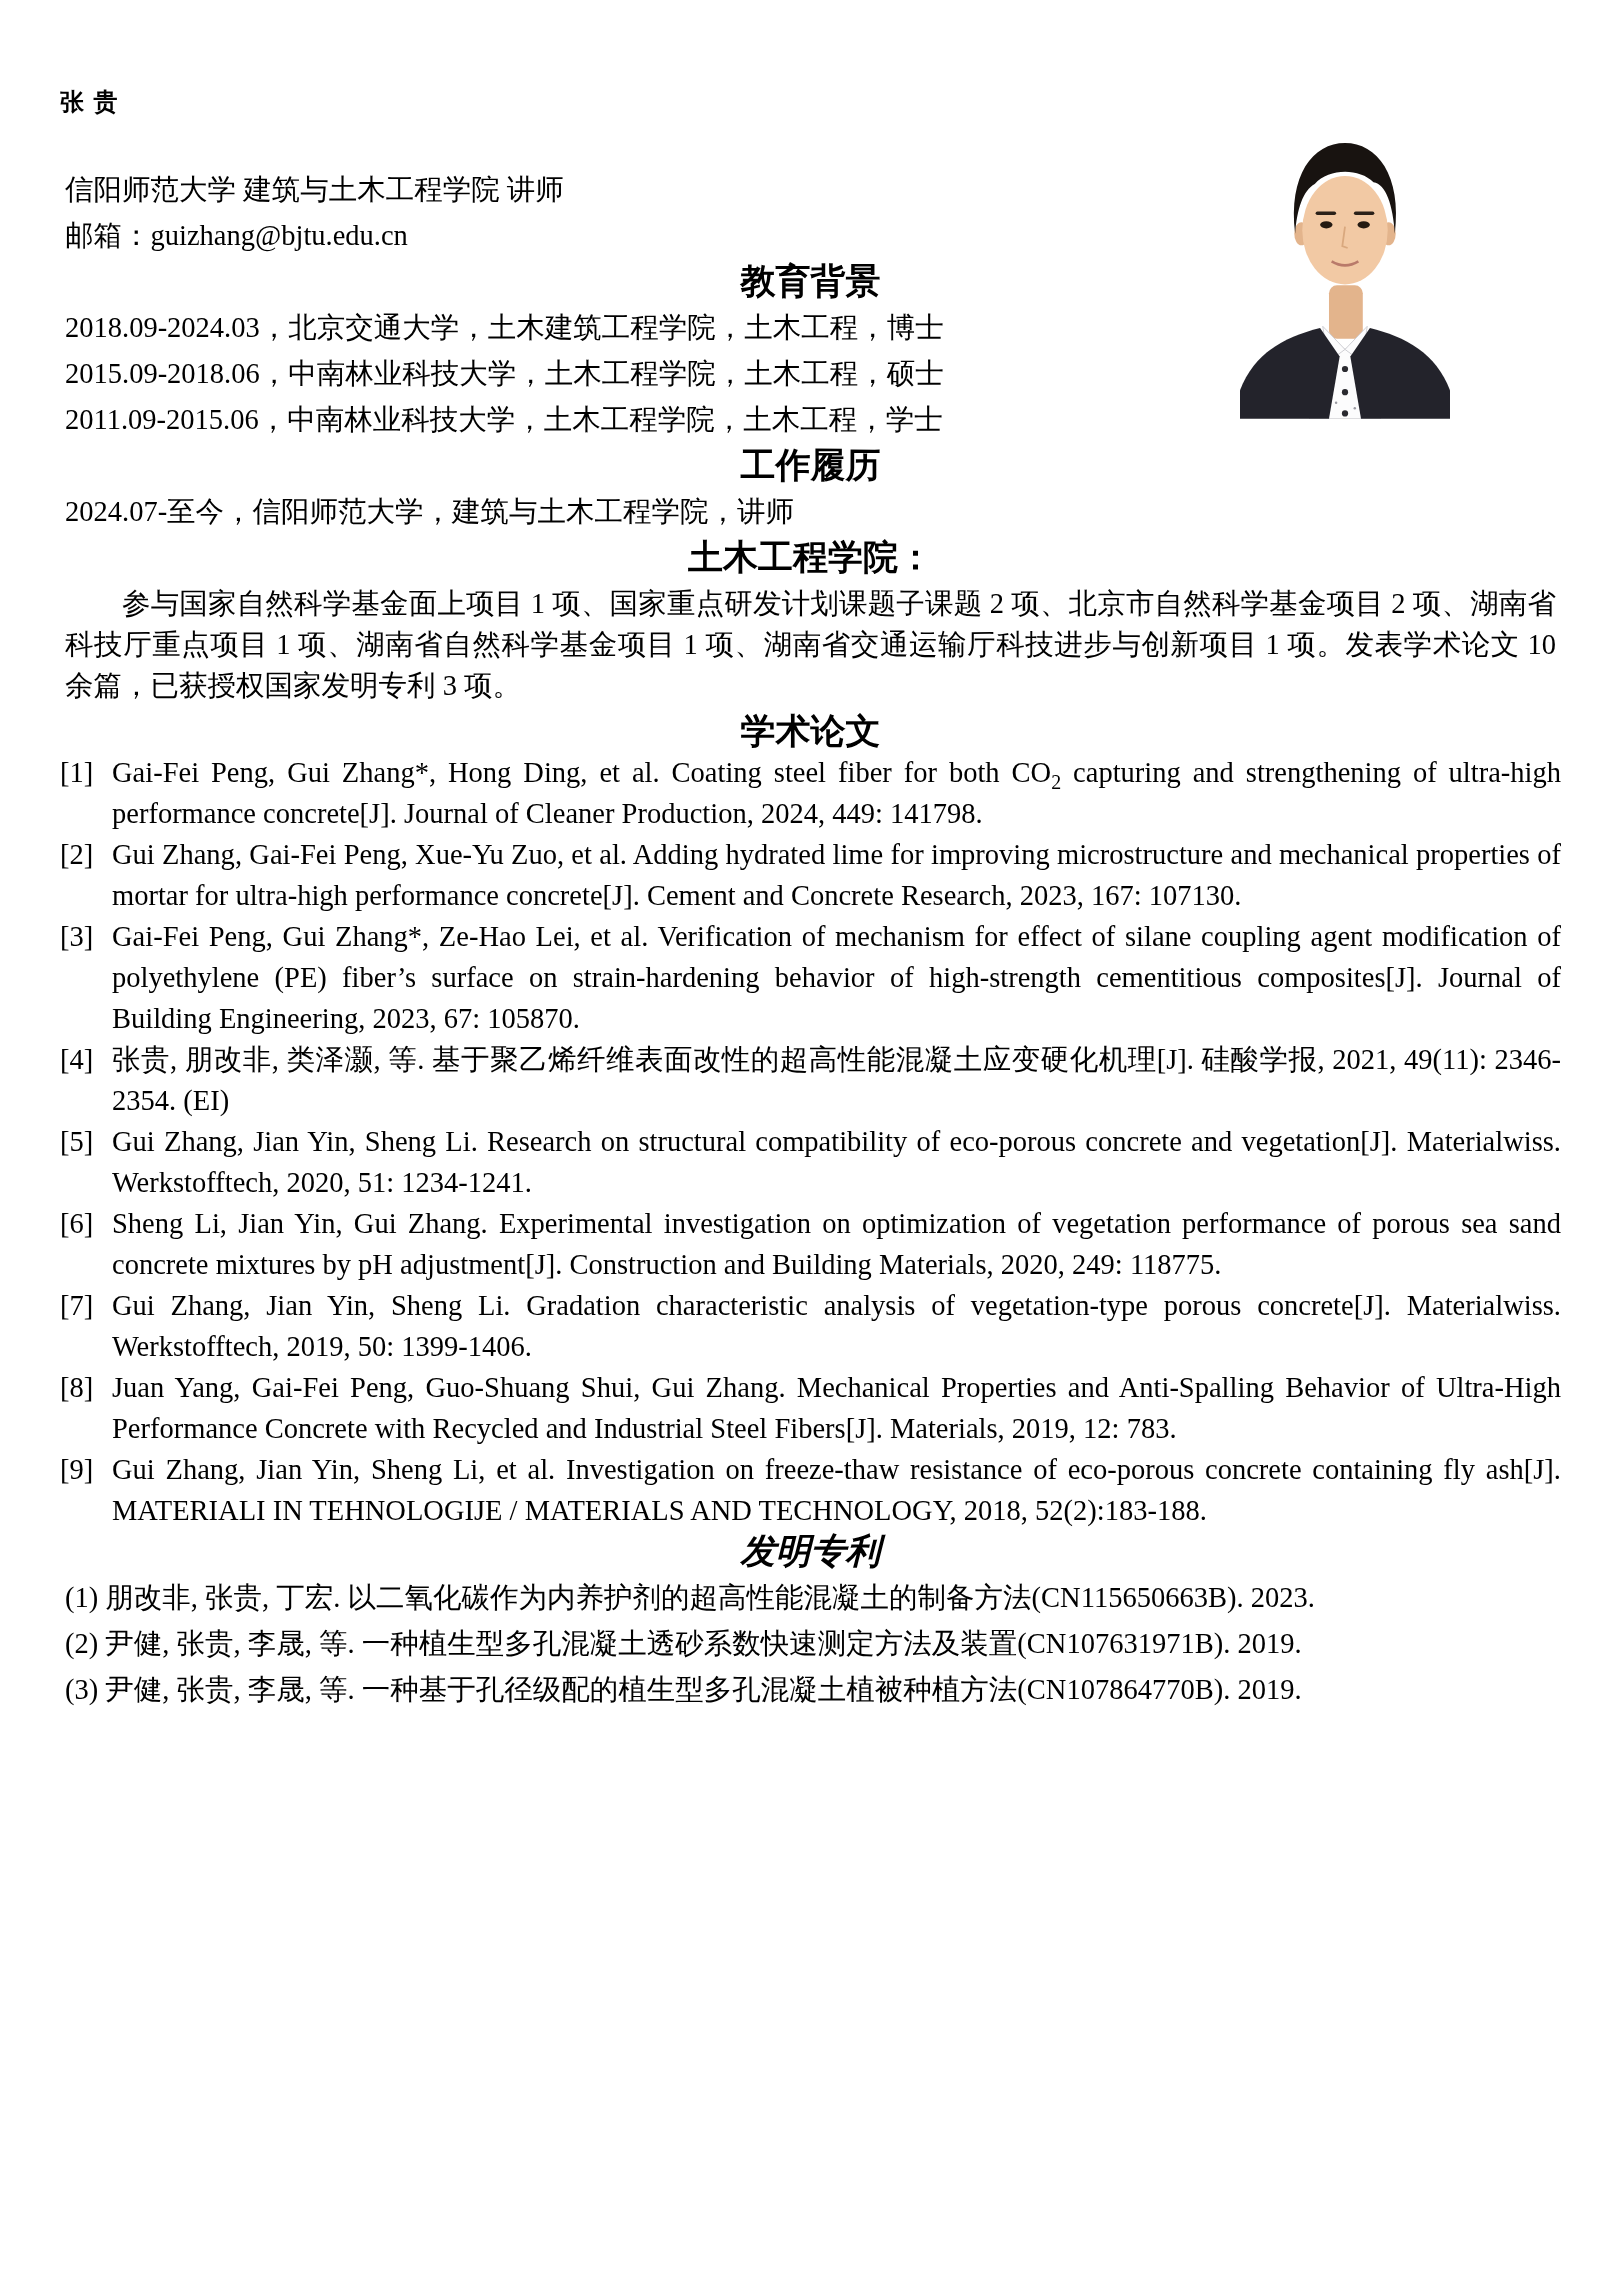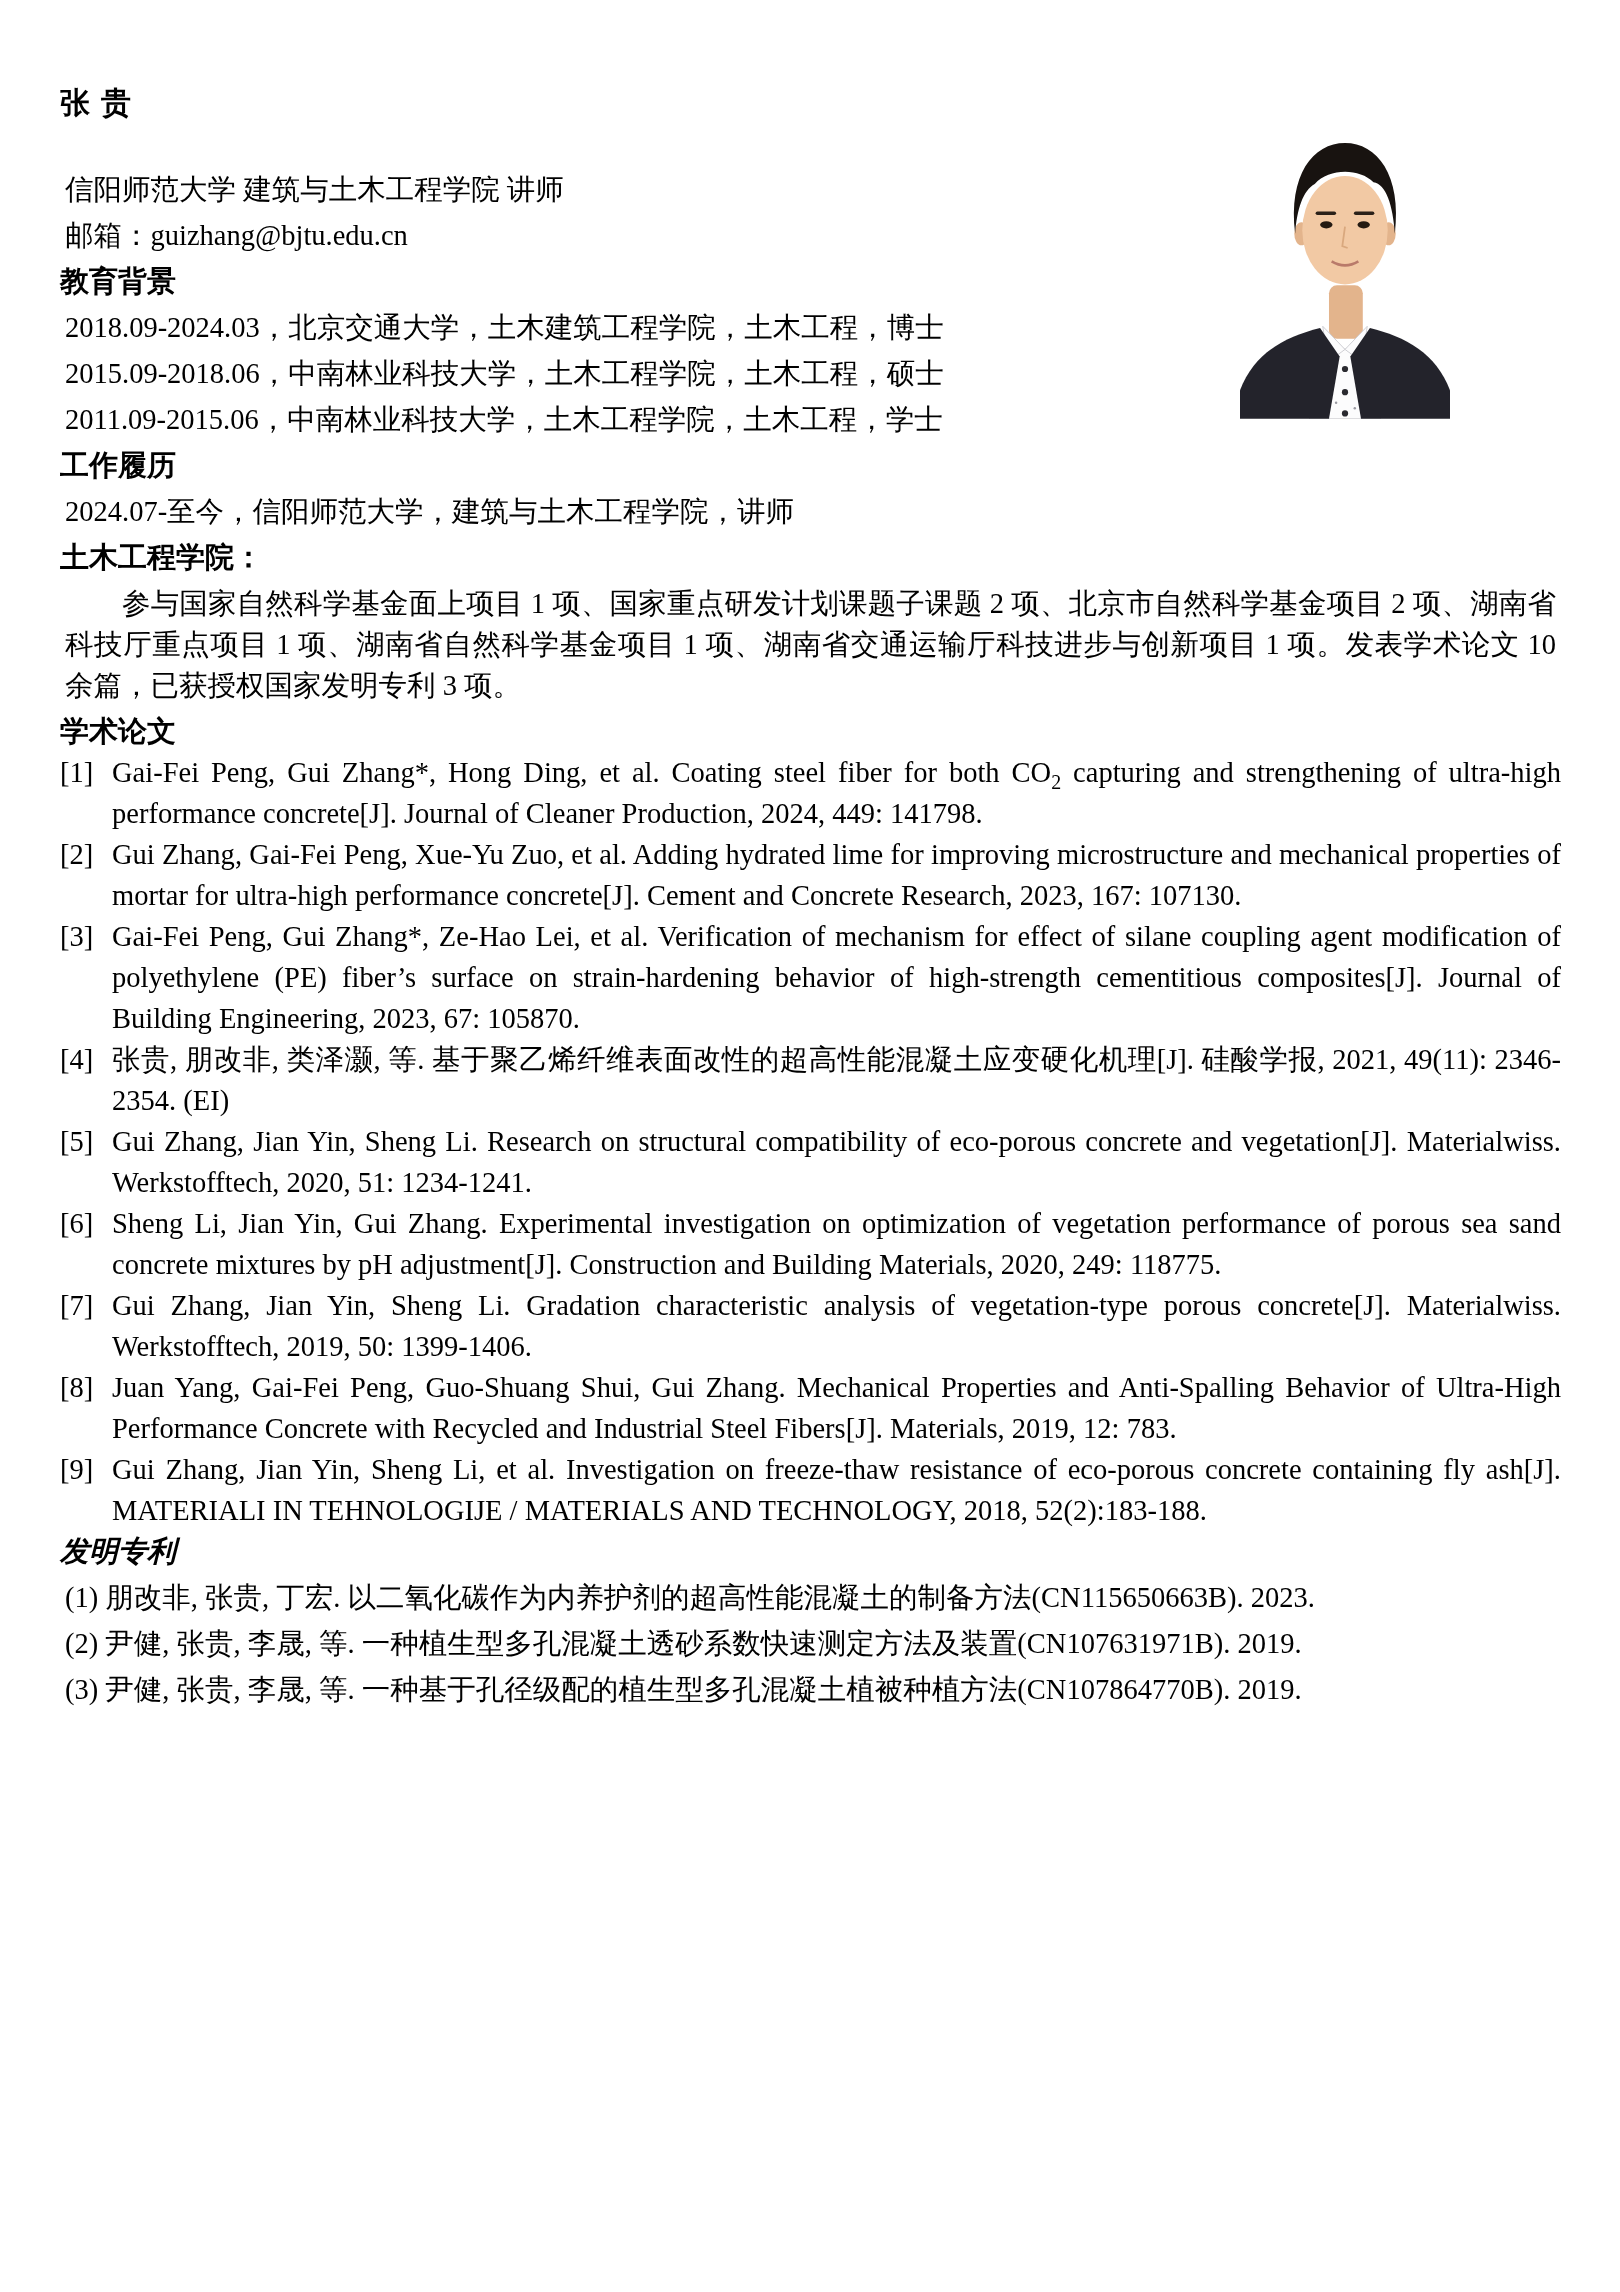--- a/index.html
+++ b/index.html
@@ -10,25 +10,25 @@
     height: 2293px;
     margin: 0 auto;
     background: #ffffff;
     color: #000000;
     font-family: "Liberation Serif", "DejaVu Serif", serif;
     font-size: 28.5px;
     line-height: 41px;
     padding: 82px 60px 0 60px;
     overflow: hidden;
   }
-  h1.name { font-size: 30px; font-weight: bold; margin: 0; letter-spacing: 1.8px; }
+  h1.name { font-size: 24px; font-weight: bold; margin: 0; letter-spacing: 1.8px; }
   p { margin: 5px; }
   .aff { margin-top: 46px; }
   .email-line { margin-top: 0; }
-  h2.sec { font-size: 29px; font-weight: bold; margin: 0; }
+  h2.sec { font-size: 35px; font-weight: bold; margin: 0; text-align: center; }
   .sec-edu      { margin-top: 48px; }
   .sec-work     { margin-top: 52px; }
   .sec-research { margin-top: 37px; }
   .sec-papers   { margin-top: 48px; }
   .sec-patents  { margin-top: 25px; font-style: italic; }
   .para { text-align: justify; text-indent: 57px; }
   .paper-item { display: flex; }
   .paper-marker { flex: 0 0 52px; }
   .paper-text { flex: 1 1 auto; text-align: justify; }
   .patent-p { text-align: justify; }

